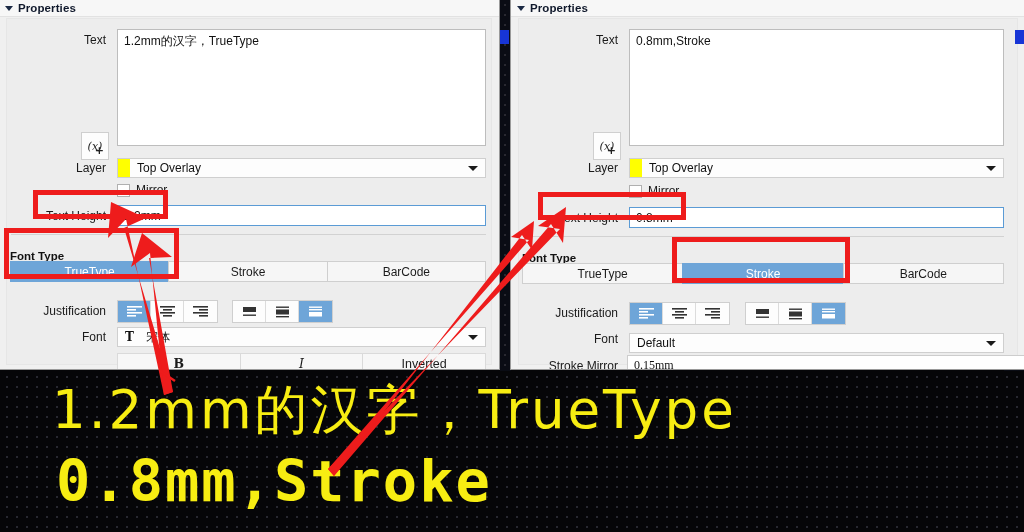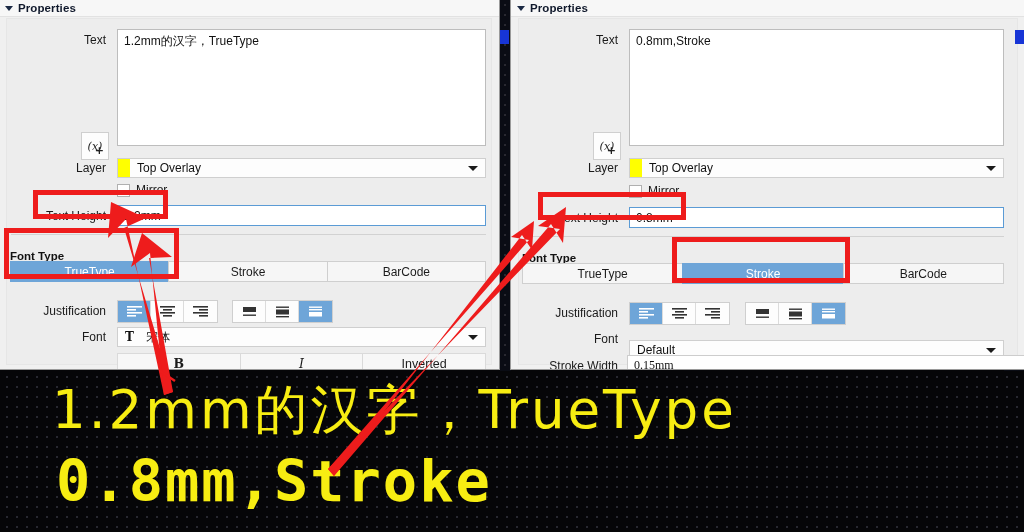--- a/index.html
+++ b/index.html
@@ -477,28 +477,28 @@
                   <rect x="2" y="4" width="13" height="1.4"></rect>
               <rect x="2" y="7" width="13" height="4.5"></rect>
             </g>
               </svg>
           </div>
         </div>
       </div>
 
       <div style="position:absolute; left:0; top:310px; width:100%;">
         <div class="lbl" style="position:absolute; left:0; top:3px; width:108px;">Font</div>
-        <div class="combo" style="position:absolute; left:110px; top:11px; width:375px; padding-left:7px;">
+        <div class="combo" style="position:absolute; left:110px; top:4px; width:375px; padding-left:7px;">
           <span>Default</span>
           <span class="caret"></span>
         </div>
       </div>
 
       <div style="position:absolute; left:0; top:336px; width:100%;">
-        <div class="lbl" style="position:absolute; left:0; top:4px; width:108px;">Stroke Width</div>
+        <div class="lbl" style="position:absolute; left:0; top:4px; width:108px;">Stroke Mirror</div>
         <div class="input-plain" style="position:absolute; left:108px; top:0; width:442px;font-family:Liberation Serif, serif;">0.15mm</div>
       </div>
 
     </div>
   </div>
 
   <div class="blue-marker blue-m1"></div>
   <div class="blue-marker blue-m2"></div>
 
   <div class="redbox" style="left:33px;  top:190px; width:135px; height:29px;"></div>

